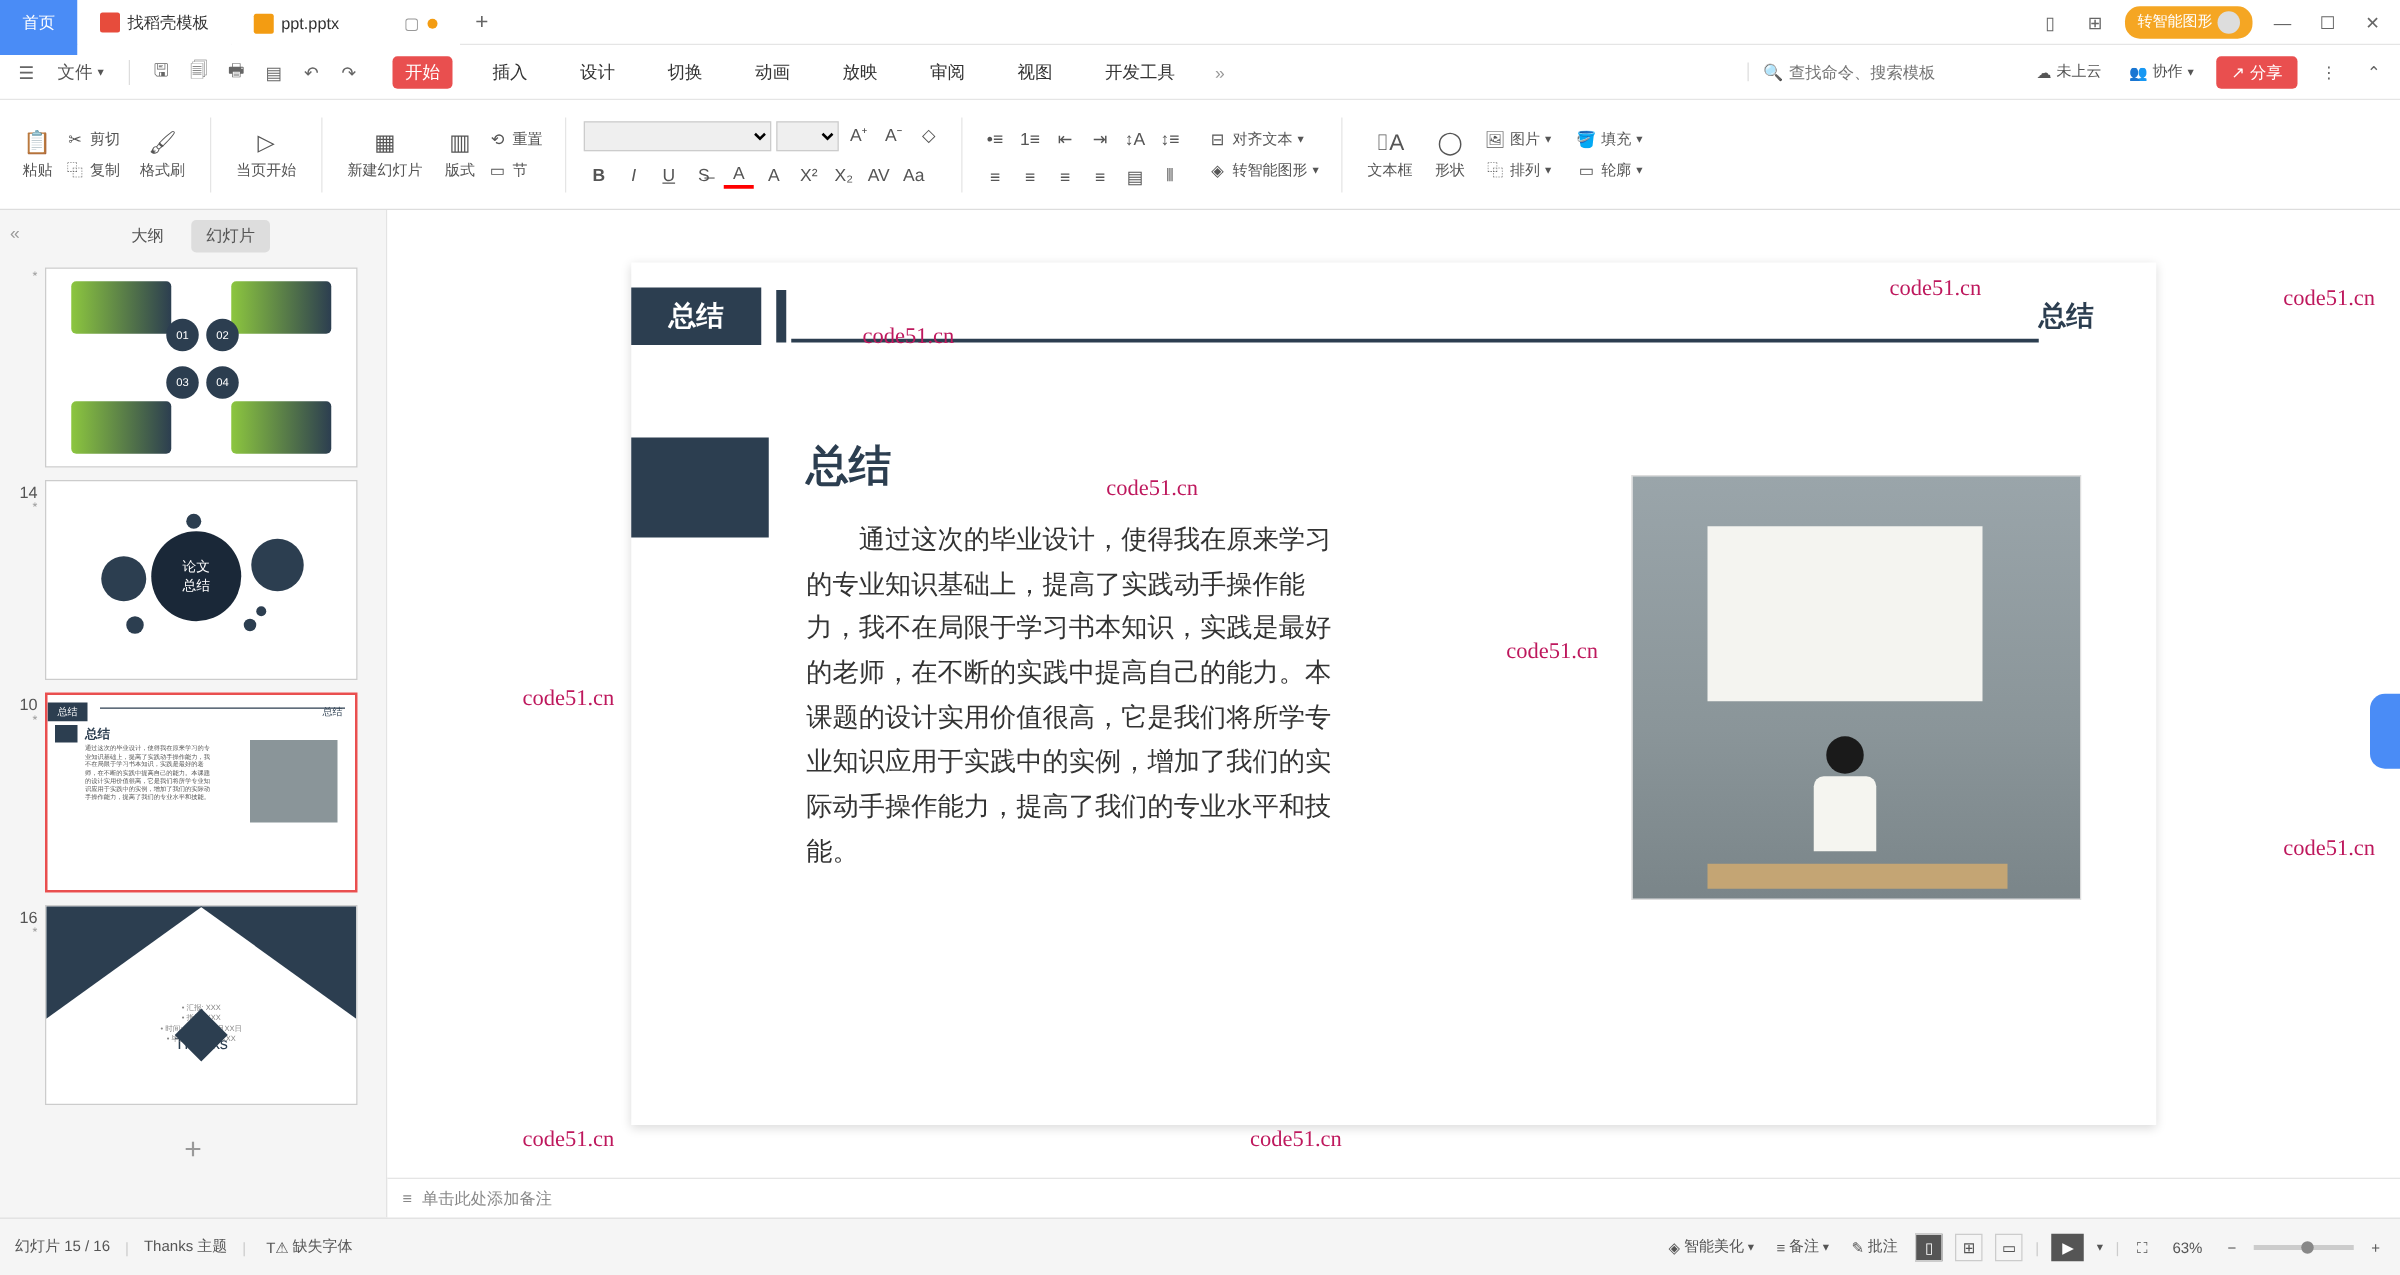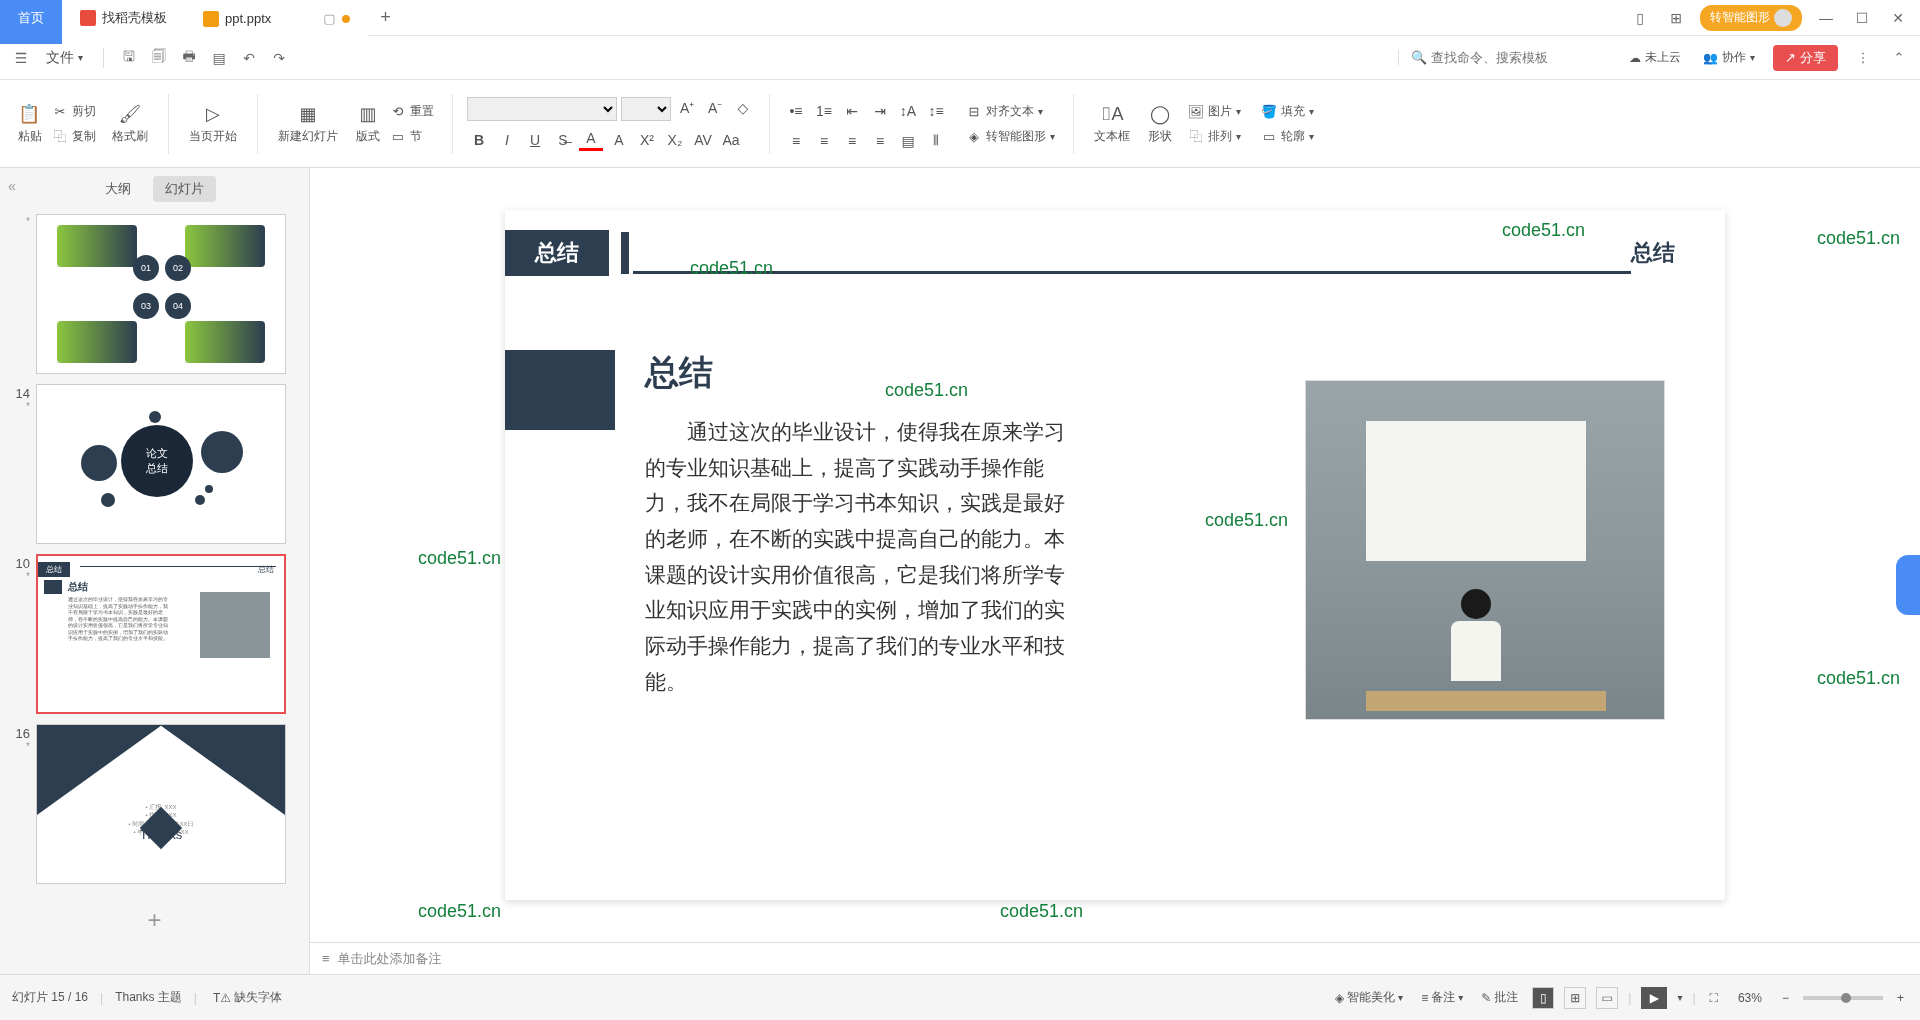--- a/index.html
+++ b/index.html
@@ -66,21 +66,21 @@
 .sb-block { width: 110px; height: 80px; background: #2c3e50; }
 .sb-content { width: 420px; }
 .sb-title { font-size: 34px; font-weight: bold; color: #2c3e50; margin-bottom: 18px; }
 .sb-text { font-size: 21px; line-height: 1.7; color: #333; text-indent: 2em; }
 .sb-image { position: absolute; top: 170px; right: 60px; width: 360px; height: 340px; background: linear-gradient(180deg, #9aa5aa 0%, #8a9599 60%, #7a8589 100%); border: 1px solid #ddd; }
 .sb-screen { position: absolute; top: 40px; left: 60px; width: 220px; height: 140px; background: #f4f4f0; }
 .sb-person { position: absolute; bottom: 30px; left: 140px; width: 60px; height: 100px; }
 .sb-head { width: 30px; height: 30px; background: #1a1a1a; border-radius: 50%; margin: 0 auto; }
 .sb-torso { width: 50px; height: 60px; background: #f5f5f0; border-radius: 8px 8px 0 0; margin: 2px auto 0; }
 .sb-bench { position: absolute; bottom: 8px; left: 60px; width: 240px; height: 20px; background: #c4a574; }
-.watermark { position: absolute; color: #15803d; font-size: 18px; pointer-events: none; }
+.watermark { position: absolute; color: #be185d; font-size: 18px; pointer-events: none; font-family: Liberation Serif, serif; }
 .watermark-red { position: absolute; color: #e94f4f; font-size: 32px; font-weight: bold; pointer-events: none; letter-spacing: 4px; }
 .notes-bar { height: 32px; border-top: 1px solid #ddd; display: flex; align-items: center; padding: 0 12px; gap: 8px; color: #888; font-size: 13px; }
 .right-indicator { position: absolute; right: 0; top: 50%; width: 24px; height: 60px; background: #4a8cf6; border-radius: 12px 0 0 12px; cursor: pointer; }
 .statusbar { height: 46px; background: #f5f5f5; border-top: 1px solid #ddd; display: flex; align-items: center; padding: 0 12px; font-size: 12px; color: #555; gap: 12px; }
 .status-right { margin-left: auto; display: flex; align-items: center; gap: 10px; }
 .status-btn { display: flex; align-items: center; gap: 3px; cursor: pointer; padding: 2px 4px; }
 .view-btn { width: 22px; height: 22px; border: 1px solid #ccc; display: flex; align-items: center; justify-content: center; cursor: pointer; }
 .view-btn.active { background: #555; color: #fff; }
 .play-btn { width: 26px; height: 22px; background: #555; color: #fff; display: flex; align-items: center; justify-content: center; }
 .zoom-val { padding: 0 6px; }
@@ -137,20 +137,32 @@
       <span>文件</span>
       <span style="font-size:10px">▾</span>
     </div>
     <span class="sep"></span>
     <span class="menu-icon">🖫</span>
     <span class="menu-icon">🗐</span>
     <span class="menu-icon">🖶</span>
     <span class="menu-icon">▤</span>
     <span class="menu-icon">↶</span>
     <span class="menu-icon">↷</span>
+  </div>
+  <div class="menu-tabs">
+    <div class="menu-tab active">开始</div>
+    <div class="menu-tab">插入</div>
+    <div class="menu-tab">设计</div>
+    <div class="menu-tab">切换</div>
+    <div class="menu-tab">动画</div>
+    <div class="menu-tab">放映</div>
+    <div class="menu-tab">审阅</div>
+    <div class="menu-tab">视图</div>
+    <div class="menu-tab">开发工具</div>
+    <span style="color:#999;align-self:center">»</span>
   </div>
   <div class="menu-right">
     <div class="search-box">
       <span>🔍</span>
       <input class="search-input" placeholder="查找命令、搜索模板" style="">
     </div>
     <div class="ribbon-btn-sm">
         <span>☁</span>
         <span>未上云</span>
       </div>

